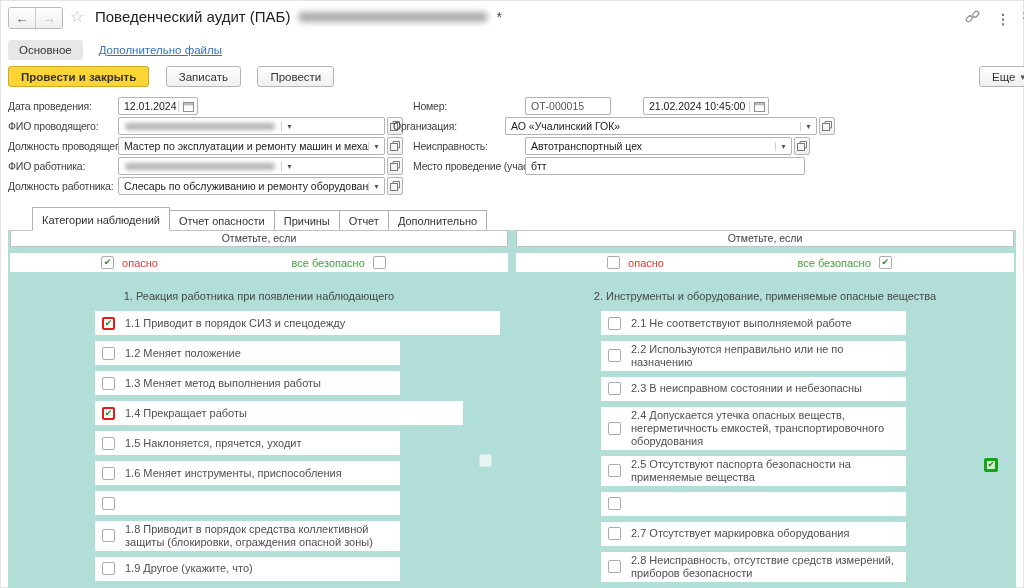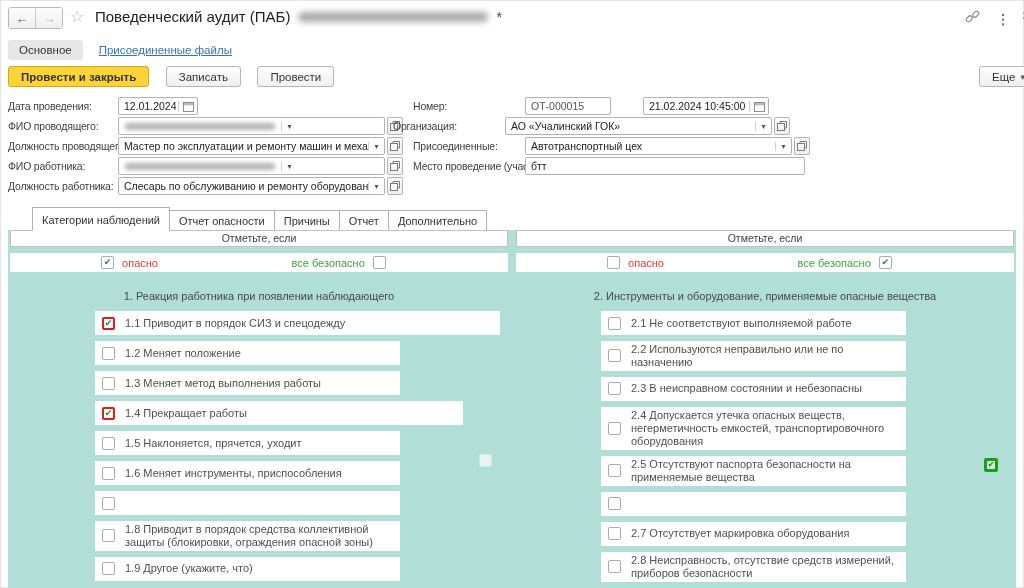--- a/index.html
+++ b/index.html
@@ -101,21 +101,21 @@
         <rect x="8" y="3.2" width="7" height="4.6" rx="2.3" transform="rotate(-45 11.5 5.5)"></rect>
       </svg>
     </span>
     <span class="dots">⋮</span>
   </div>
   <span class="close-sliver">✕</span>
 </div>
 
 <div class="navrow">
   <span class="navpill">Основное</span>
-  <span class="navlink">Присоединенные файлы</span>
+  <span class="navlink">Дополнительно файлы</span>
 </div>
 
 <div class="toolbar">
   <span class="btn primary">Провести и закрыть</span>
   <span class="btn">Записать</span>
   <span class="btn">Провести</span>
   <span class="btn more">
     <span>Еще</span>
     <span class="arr">▾</span>
   </span>
@@ -219,35 +219,35 @@
               <rect x="1" y="2" width="9" height="2.4" fill="#bdbdbd"></rect>
             </svg>
         </span>
       </div>
     </div>
   </div>
 
   <div class="frow" style="left:393px;top:23px;width:600px;">
     <span class="flabel">Организация:</span>
     <div class="inwrap" style="left:112px;">
-      <div class="inbox" style="width:267px;">
+      <div class="inbox" style="width:312px;">
         <span class="inval">АО «Учалинский ГОК»</span>
         <span class="dropbtn">▾</span>
       </div>
       <span class="sqbtn">
         <svg width="10" height="10" viewBox="0 0 10 10" fill="none" stroke="#7a7a7a">
             <rect x="0.5" y="2.5" width="7" height="7"></rect>
             <path d="M3 2.5 V0.5 H9.5 V7 H7.5"></path>
           </svg>
       </span>
     </div>
   </div>
 
   <div class="frow" style="left:413px;top:43px;width:600px;">
-    <span class="flabel">Присоединенные:</span>
+    <span class="flabel">Неисправность:</span>
     <div class="inwrap" style="left:112px;">
       <div class="inbox" style="width:267px;">
         <span class="inval">Автотранспортный цех</span>
         <span class="dropbtn">▾</span>
       </div>
       <span class="sqbtn">
         <svg width="10" height="10" viewBox="0 0 10 10" fill="none" stroke="#7a7a7a">
             <rect x="0.5" y="2.5" width="7" height="7"></rect>
             <path d="M3 2.5 V0.5 H9.5 V7 H7.5"></path>
           </svg>

